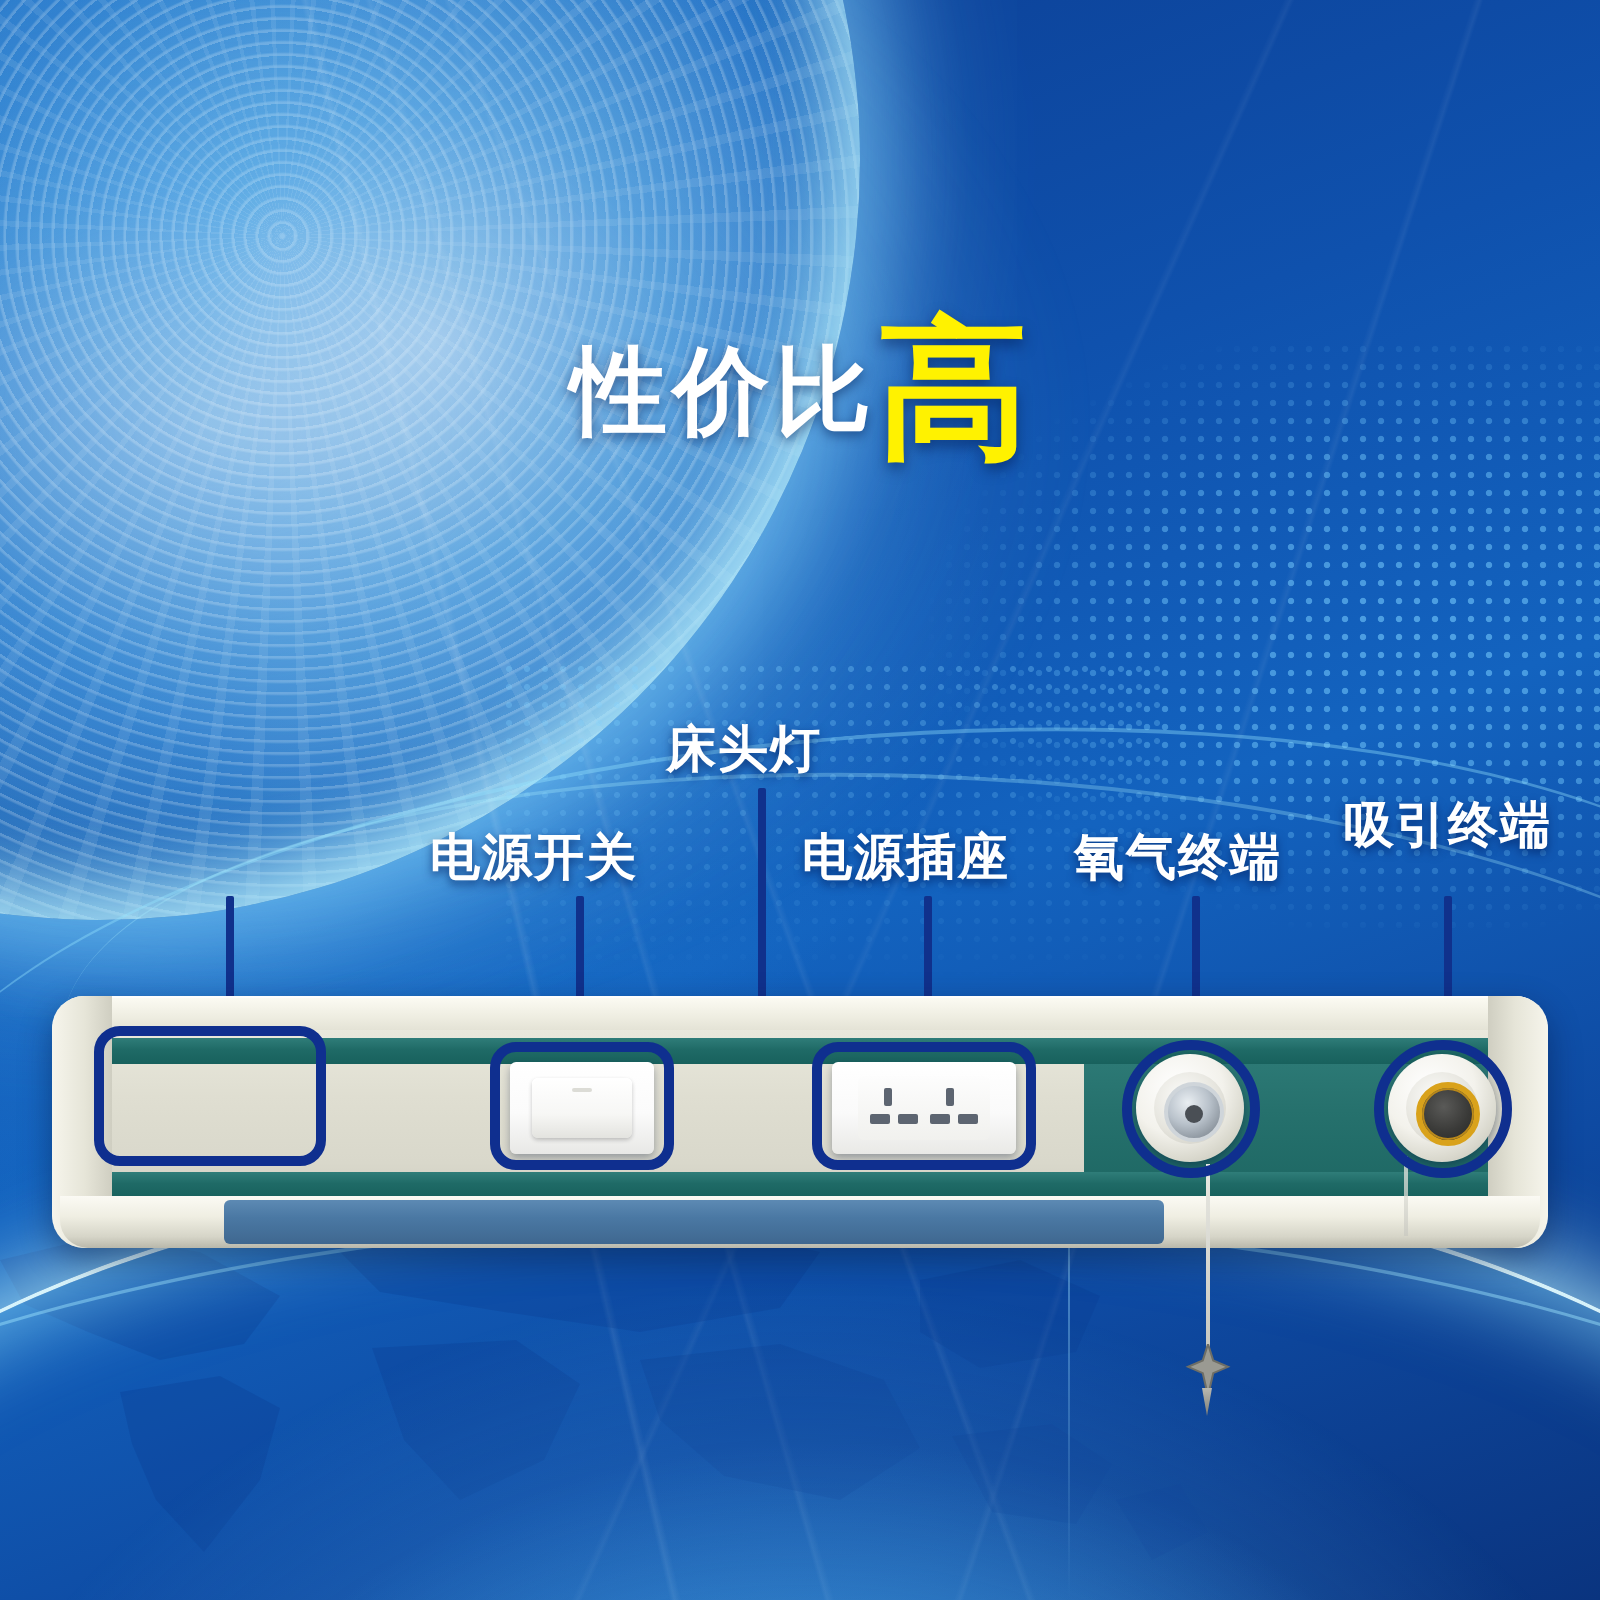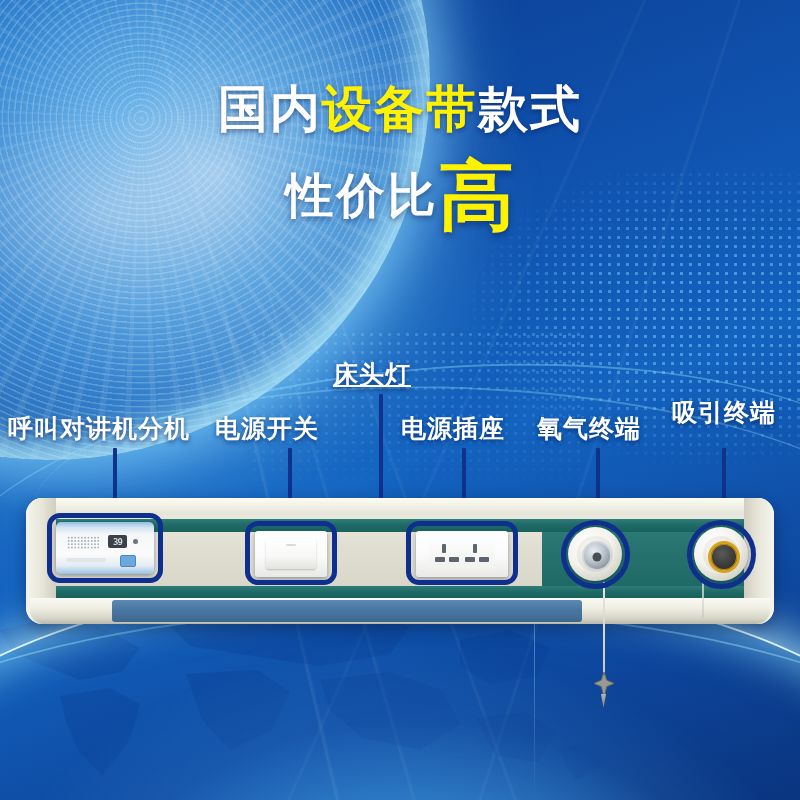--- a/index.html
+++ b/index.html
@@ -271,31 +271,27 @@
       </g>
     </svg>
   </div>
 
   <div class="horizon"></div>
   <div class="horizon2"></div>
   <div class="swoosh"></div>
   <div class="swoosh2"></div>
   <div class="vline"></div>
 
-  <div class="headline">
-    <span class="w">国内</span><span class="y">设备带</span><span class="w">款式</span>
-  </div>
   <div class="subline">
     <span class="s1">性价比</span>
     <span class="s2">高</span>
   </div>
 
-  <div class="label" style="left:8px;top:412px;">呼叫对讲机分机</div>
   <div class="label" style="left:215px;top:412px;">电源开关</div>
-  <div class="label" style="left:333px;top:358px;text-decoration:underline;">床头灯</div>
+  <div class="label" style="left:333px;top:358px;">床头灯</div>
   <div class="label" style="left:537px;top:412px;">氧气终端</div>
   <div class="label" style="left:401px;top:412px;">电源插座</div>
   <div class="label" style="left:672px;top:396px;">吸引终端</div>
 
   <div class="leader" style="left:113px;top:448px;height:76px;"></div>
   <div class="leader" style="left:288px;top:448px;height:84px;"></div>
   <div class="leader" style="left:379px;top:394px;height:216px;"></div>
   <div class="leader" style="left:462px;top:448px;height:84px;"></div>
   <div class="leader" style="left:596px;top:448px;height:82px;"></div>
   <div class="leader" style="left:722px;top:448px;height:82px;"></div>
@@ -305,27 +301,20 @@
     <div class="panel-topedge"></div>
     <div class="teal-fill"></div>
     <div class="stripe stripe-top"></div>
     <div class="stripe stripe-bot"></div>
     <div class="endcap l"></div>
     <div class="endcap r"></div>
     <div class="panel-lip"></div>
     <div class="panel-shade"></div>
   </div>
 
-  <div class="dev intercom">
-    <div class="ic-grille"></div>
-    <div class="ic-screen">39</div>
-    <div class="ic-led"></div>
-    <div class="ic-bar"></div>
-    <div class="ic-btn"></div>
-  </div>
 
   <div class="dev lightswitch">
     <div class="ls-rocker">
       <div class="ls-dot"></div>
     </div>
   </div>
 
   <div class="dev socket">
     <div class="sk-face">
       <div class="sk-hole" style="left:13px;top:6px;width:4px;height:9px;"></div>

